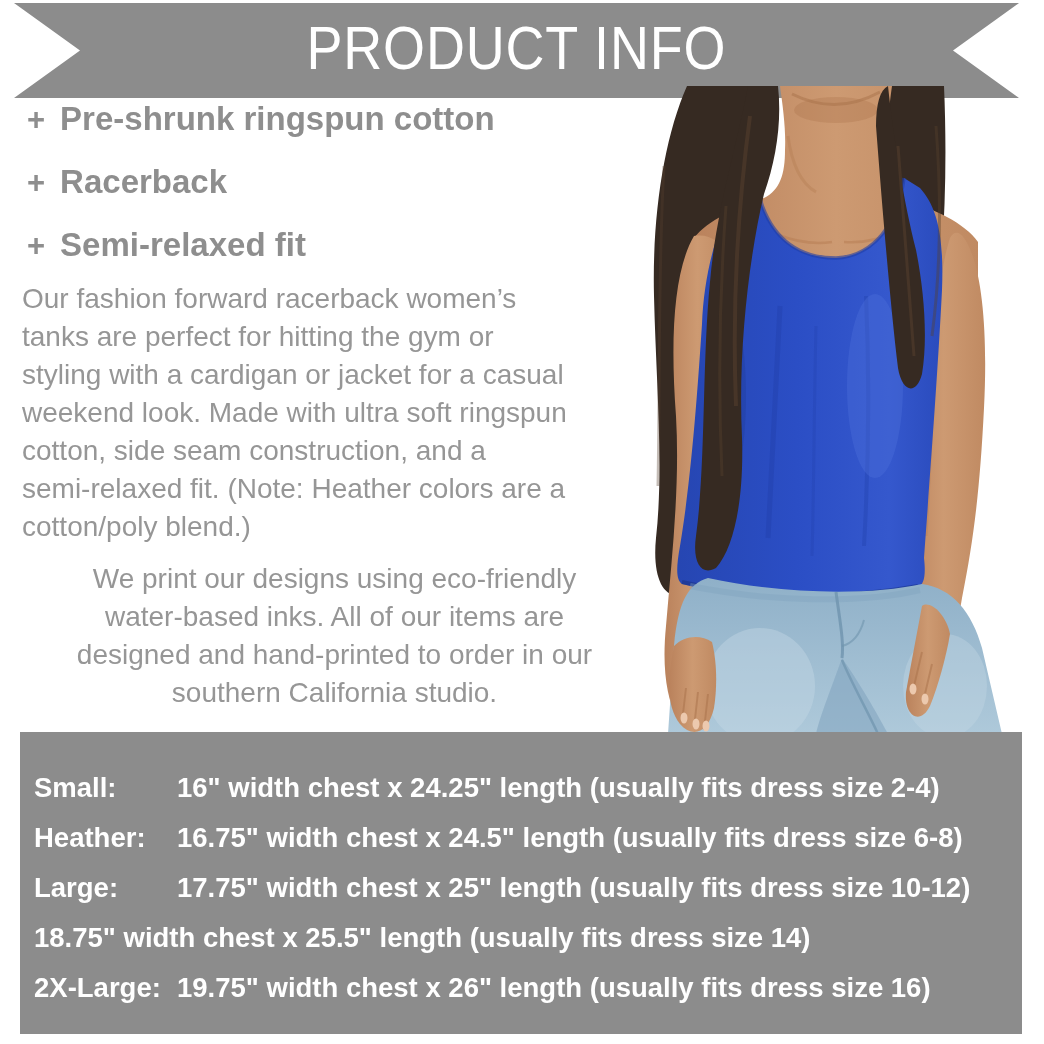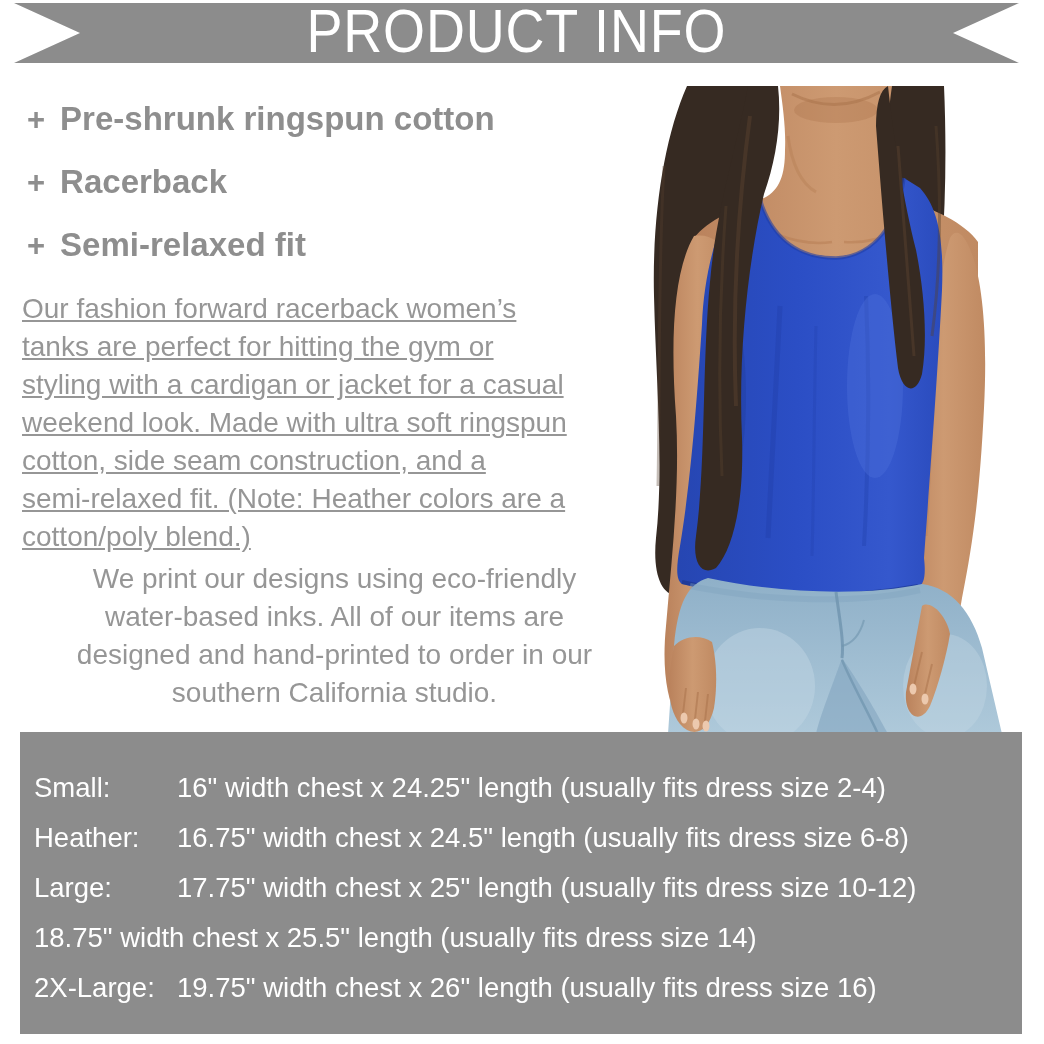--- a/index.html
+++ b/index.html
@@ -4,21 +4,21 @@
 <style>
   html,body { margin:0; padding:0; background:#ffffff; }
   .page {
     position:relative; width:1044px; height:1044px;
     background:#ffffff; overflow:hidden;
     font-family:"Liberation Sans", sans-serif;
   }
 
   
   .banner {
-    position:absolute; left:14px; top:3px; width:1005px; height:60px;
+    position:absolute; left:14px; top:3px; width:1005px; height:95px;
     background:#8c8c8c;
     clip-path: polygon(0 0, 100% 0, calc(100% - 66px) 50%, 100% 100%, 0 100%, 66px 50%);
     display:flex; align-items:center; justify-content:center;
   }
   .banner-title {
     color:#ffffff; font-size:62px; font-weight:400; letter-spacing:1px;
     display:inline-block; transform:scaleX(0.87); white-space:nowrap;
     padding-bottom:6px;
   }
 
@@ -30,36 +30,36 @@
     height:38px; margin-bottom:25px; white-space:nowrap;
   }
   .feature .plus { font-size:31px; }
 
   
   .desc {
     position:absolute; left:22px; width:625px;
     color:#969696; font-size:28px; line-height:38px;
     white-space:pre-line;
   }
-  .desc.p1 { top:290px;text-decoration:underline; }
+  .desc.p1 { top:280px; }
   .desc.p2 { top:560px;text-align:center; }
 
   
   .photo { position:absolute; left:630px; top:86px; width:414px; height:648px; }
   .photo svg { display:block; }
 
   
   .size-box {
     position:absolute; left:20px; top:732px; width:1002px; height:302px;
     background:#8c8c8c; box-sizing:border-box; padding-top:31px;
     z-index:5;
   }
   .size-row {
     display:flex; align-items:center; height:50px; padding-left:14px;
-    color:#ffffff; font-size:27.5px; white-space:nowrap;
+    color:#ffffff; font-size:27.5px; white-space:nowrap;font-weight:bold;
   }
   .size-row .size-label { width:143px; flex:none; }
 </style>
 </head>
 <body>
 
 <div class="page">
 
   <div class="banner">
     <span class="banner-title">PRODUCT INFO</span>

